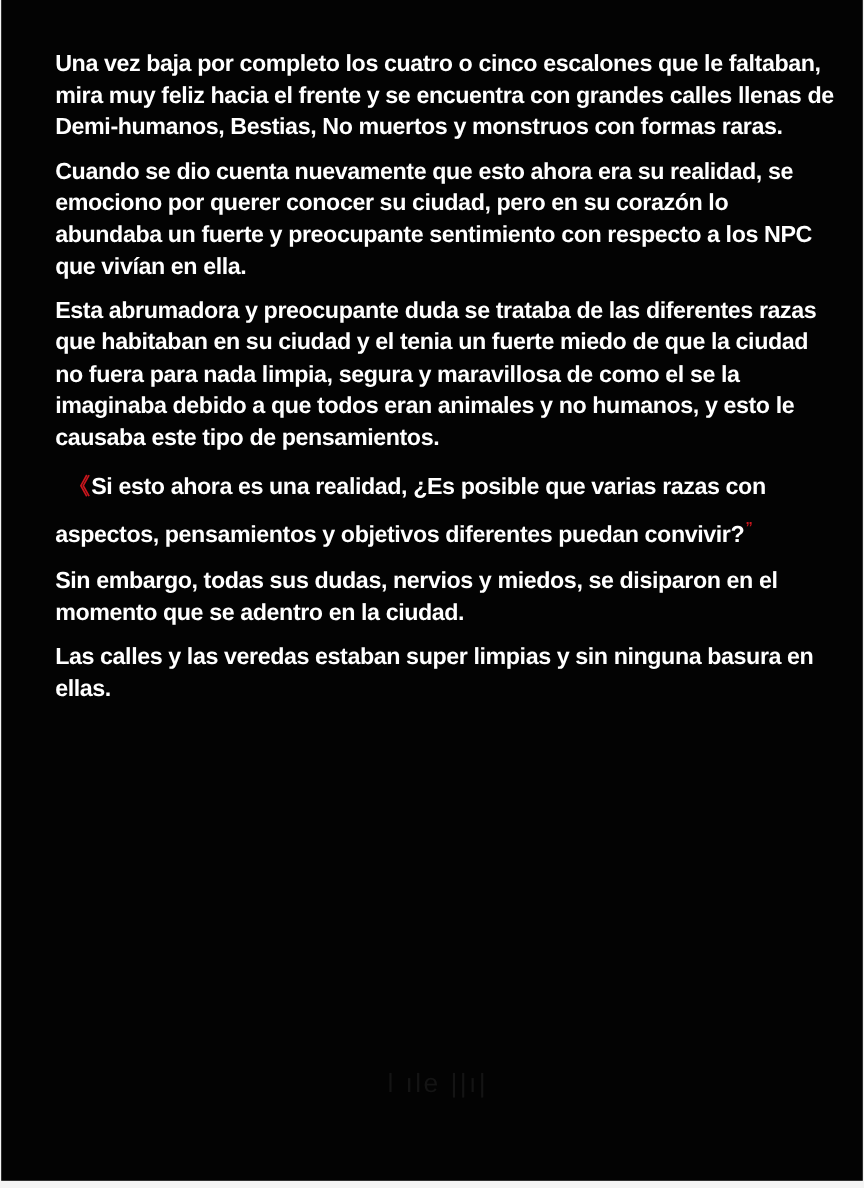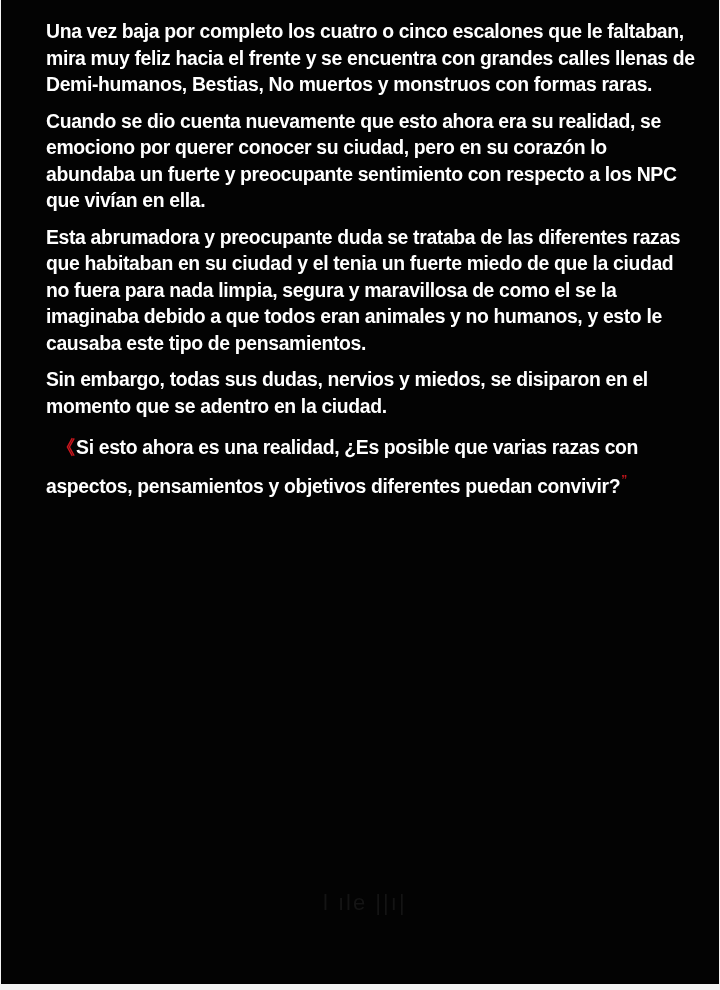--- a/index.html
+++ b/index.html
@@ -37,21 +37,21 @@
       top: 890px;
       font-family: "Liberation Sans", sans-serif;
       font-size: 22px;
       color: #141414;
       letter-spacing: 2px;
       z-index: 0;
     }
     .content {
       position: relative;
       z-index: 1;
-      padding: 18px 20px 0 45px;
+      padding: 40px 20px 0 45px;
       font-family: "Liberation Sans", sans-serif;
       font-weight: bold;
       font-size: 19.4px;
       line-height: 26.5px;
       color: #ffffff;
       letter-spacing: -0.35px;
     }
     .para {
       margin: 0 0 10px 0;
     }
@@ -76,19 +76,20 @@
 <body>
 
 <div class="page">
   <div class="footer-mark">l ıle ||ı|</div>
 
   <div class="content">
     <p class="para">Una vez baja por completo los cuatro o cinco escalones que le faltaban, mira muy feliz hacia el frente y se encuentra con grandes calles llenas de Demi-humanos, Bestias, No muertos y monstruos con formas raras.</p>
     <p class="para">Cuando se dio cuenta nuevamente que esto ahora era su realidad, se emociono por querer conocer su ciudad, pero en su corazón lo abundaba un fuerte y preocupante sentimiento con respecto a los NPC que vivían en ella.</p>
     <p class="para">Esta abrumadora y preocupante duda se trataba de las diferentes razas que habitaban en su ciudad y el tenia un fuerte miedo de que la ciudad no fuera para nada limpia, segura y maravillosa de como el se la imaginaba debido a que todos eran animales y no humanos, y esto le causaba este tipo de pensamientos.</p>
 
-    <p class="para">Sin embargo, todas sus dudas, nervios y miedos, se disiparon en el momento que se adentro en la ciudad.</p>
-
     <p class="para quote">
       <span class="q-open">《</span><span>Si esto ahora es una realidad, ¿Es posible que varias razas con aspectos, pensamientos y objetivos diferentes puedan convivir?</span><span class="q-close">”</span>
     </p>
+
+    <p class="para">Sin embargo, todas sus dudas, nervios y miedos, se disiparon en el momento que se adentro en la ciudad.</p>
+    <p class="para">Las calles y las veredas estaban super limpias y sin ninguna basura en ellas.</p>
   </div>
 </div>
 
 </body></html>

